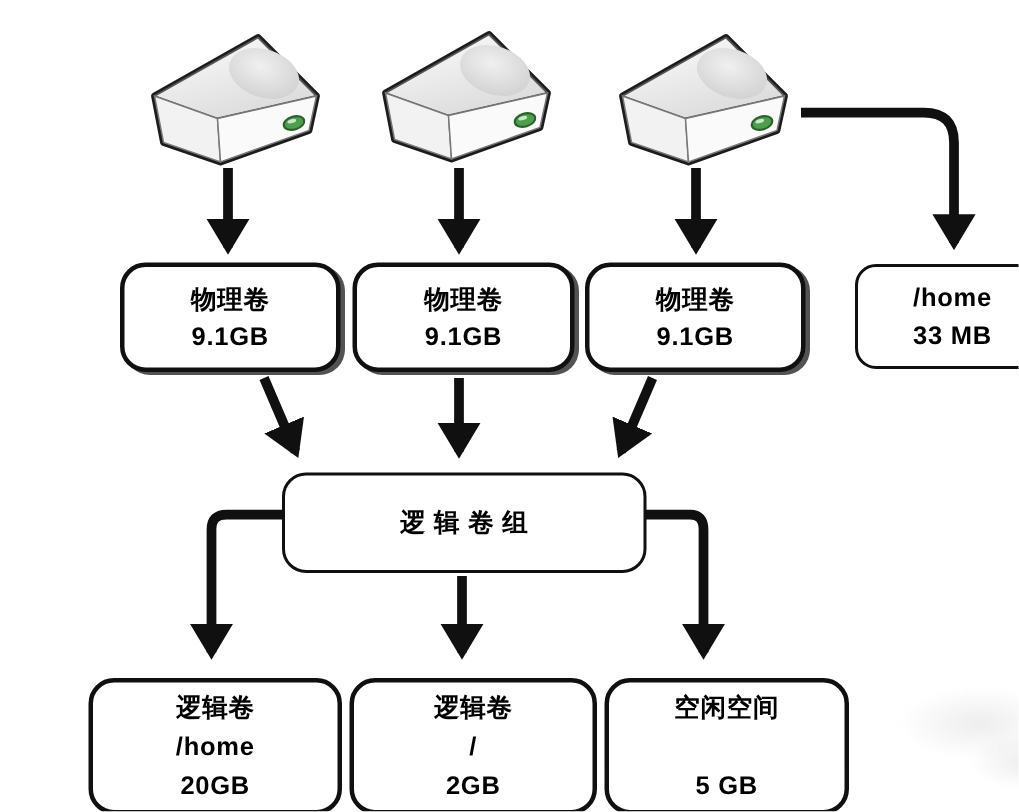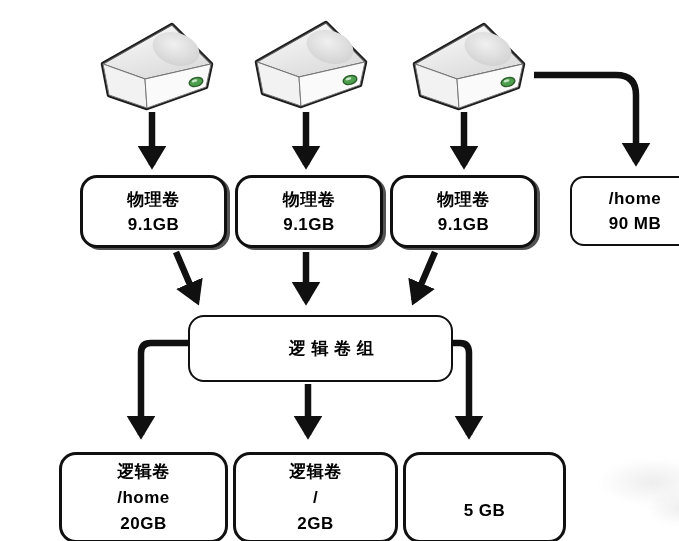--- a/index.html
+++ b/index.html
@@ -109,35 +109,36 @@
   <div class="box shadowed" style="left:187px;top:175px;width:142px;height:67px;">
       <div class="line">物理卷</div>
       <div class="line">9.1GB</div>
     </div>
   <div class="box shadowed" style="left:342px;top:175px;width:141px;height:67px;">
       <div class="line">物理卷</div>
       <div class="line">9.1GB</div>
     </div>
   <div class="box thin" style="left:522px;top:176px;width:126px;height:66px;border-radius:14px;">
       <div class="line">/home</div>
-      <div class="line">90 MB</div>
+      <div class="line">33 MB</div>
     </div>
 
-  <div class="box thin vg" style="left:140px;top:315px;width:239px;height:63px;border-radius:16px;padding-left:22px;">
+  <div class="box thin vg" style="left:140px;top:315px;width:239px;height:63px;border-radius:16px;">
       <div class="line">逻 辑 卷 组</div>
     </div>
 
   <div class="box bottom" style="left:11px;top:452px;width:163px;height:85px;">
       <div class="line">逻辑卷</div>
       <div class="line">/home</div>
       <div class="line">20GB</div>
     </div>
   <div class="box bottom" style="left:185px;top:452px;width:159px;height:85px;">
       <div class="line">逻辑卷</div>
       <div class="line">/</div>
       <div class="line">2GB</div>
     </div>
   <div class="box bottom" style="left:355px;top:452px;width:157px;height:85px;">
+      <div class="line">空闲空间</div>
       <div class="line"></div>
       <div class="line">5 GB</div>
     </div>
 
 </div>
 
 </body></html>

